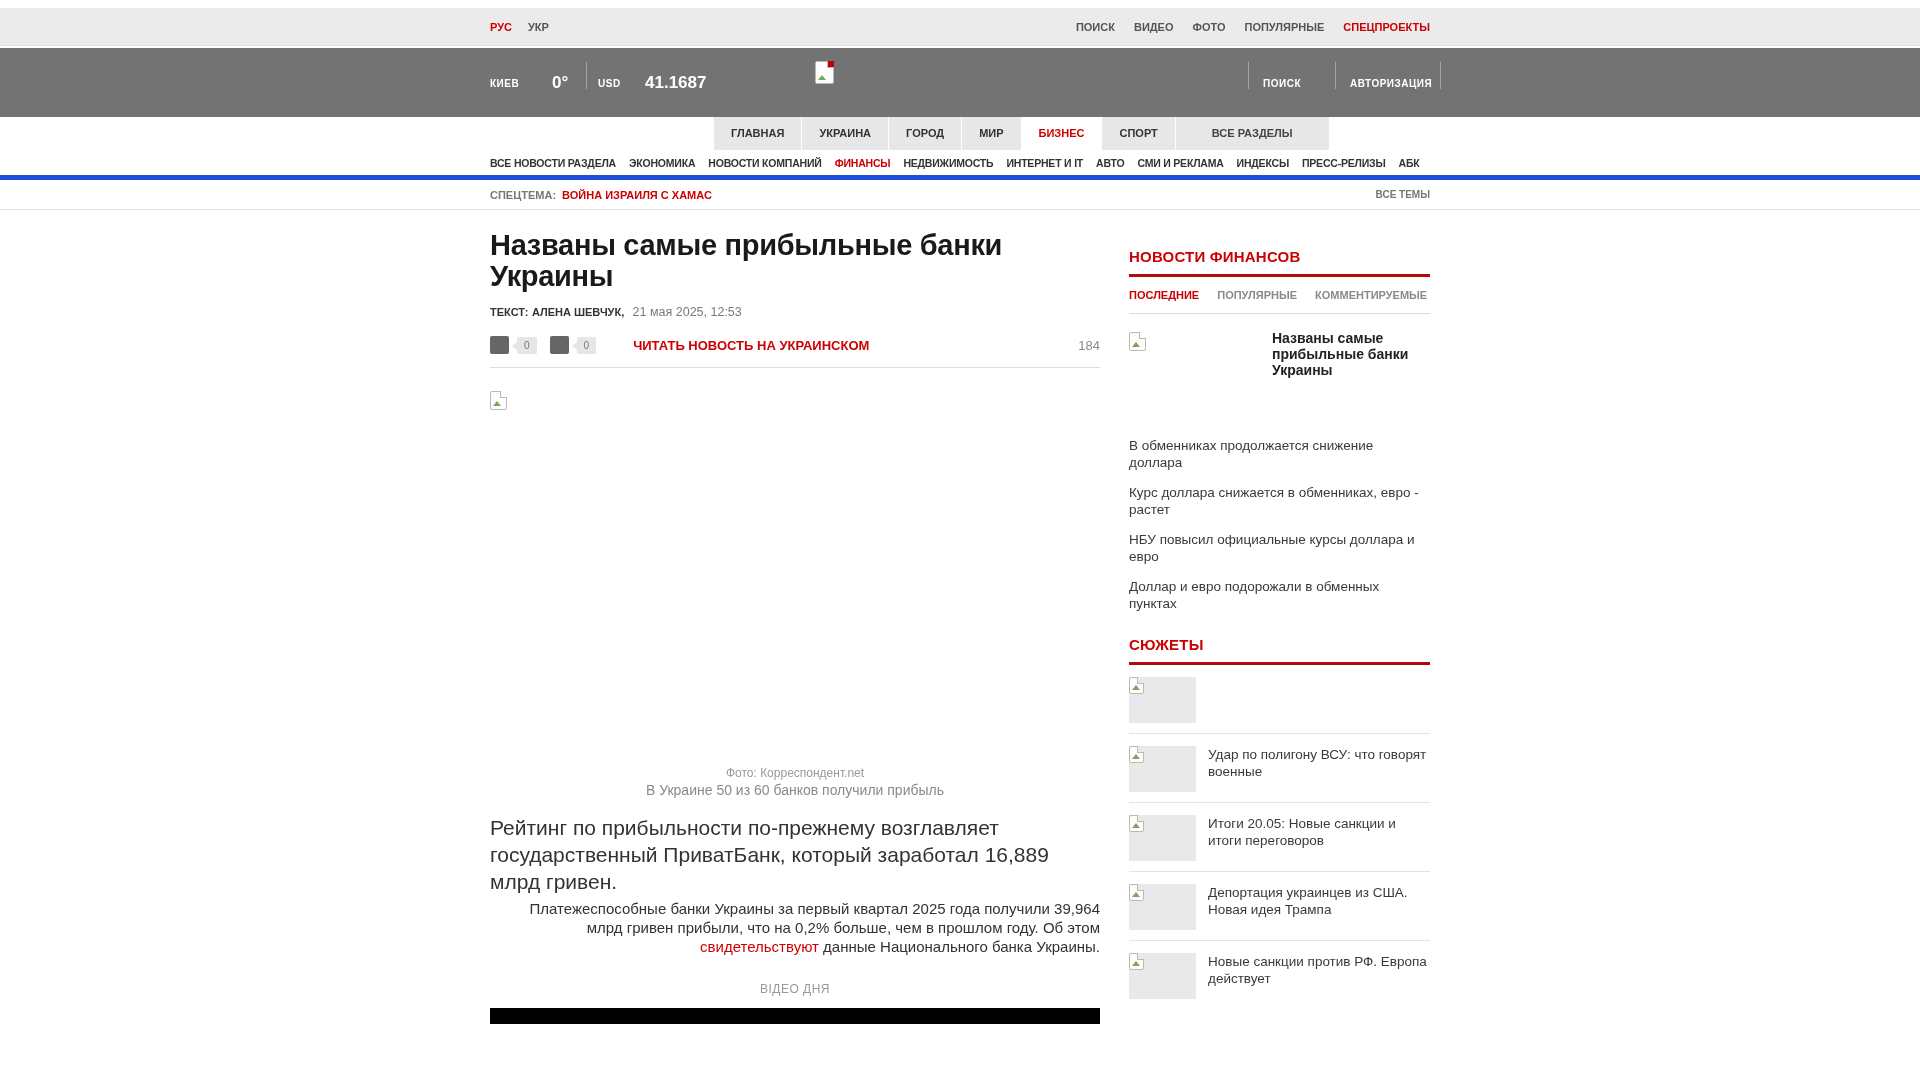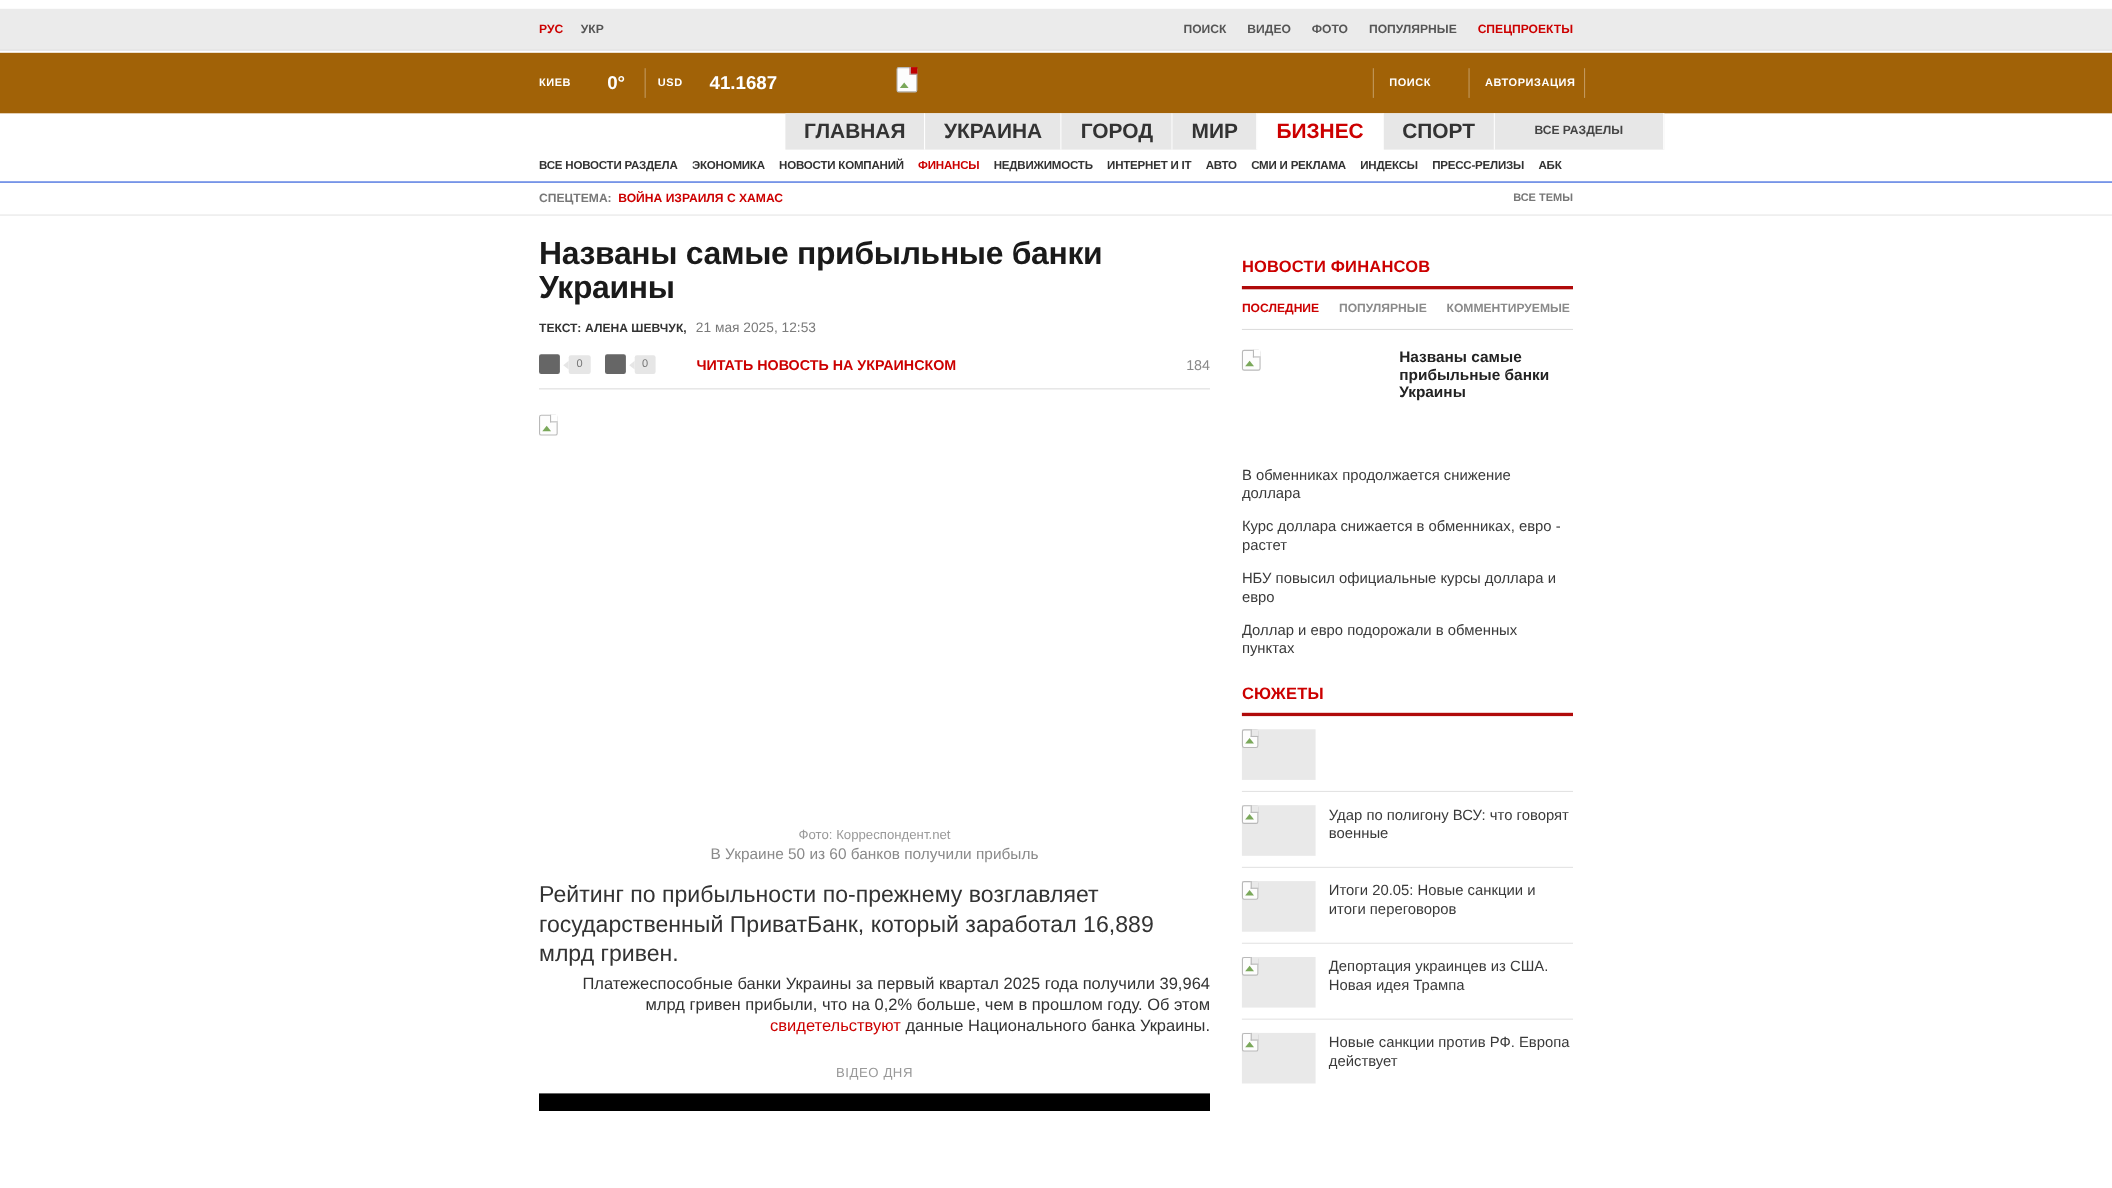--- a/index.html
+++ b/index.html
@@ -9,21 +9,21 @@
 
   
   .topbar { margin-top:8px; height:38px; background:#ebebeb; border-bottom:1px solid #e2e2e2; }
   .topbar .inner { display:flex; align-items:center; font-size:11px; font-weight:bold; color:#555; }
   .topbar a { text-decoration:none; color:#555; margin-right:16px; cursor:pointer; }
   .topbar .right { margin-left:auto; display:flex; }
   .topbar .right a { margin-right:0; margin-left:19px; }
   .red-txt { color:#c00 !important; }
 
   
-  .redbar { height:55px; background:#a16207; margin-top:2px; position:relative; }
+  .redbar { height:69px; background:#737373; margin-top:2px; position:relative; }
   .redbar .inner { position:relative; }
   .rb { position:absolute; top:50%; transform:translateY(-50%); color:#fff; white-space:nowrap; }
   .rb-small { font-size:10px; font-weight:bold; letter-spacing:.5px; }
   .rb-big { font-size:17px; font-weight:bold; }
   .rb-div { position:absolute; top:14px; width:1px; height:27px; background:rgba(255,255,255,.35); }
 
   
   .bimg { display:inline-block; width:17px; height:19px; background:#fdfdfd;
           border:1px solid #b9b9b9; border-radius:2px; position:relative; }
   .bimg::before { content:''; position:absolute; top:-1px; right:-1px; width:6px; height:6px;
@@ -31,26 +31,26 @@
   .bimg.on-red::before { background:#c00000; }
   .bimg.on-gray::before { background:#e9e9e9; }
   .bimg::after { content:''; position:absolute; left:2px; bottom:3px; width:0; height:0;
           border-left:4px solid transparent; border-right:4px solid transparent;
           border-bottom:5px solid #7aa85a; }
 
   
   .navrow { height:33px; background:#fff; }
   .navrow .tabs { position:absolute; left:224px; top:0; display:flex; height:33px; }
   .tab { background:#e7e7e7; border-right:1px solid #fff; line-height:33px; padding:0 17px;
-         font-size:19px; font-weight:bold; color:#333; text-decoration:none; white-space:nowrap; cursor:pointer; }
+         font-size:11px; font-weight:bold; color:#333; text-decoration:none; white-space:nowrap; cursor:pointer; }
   .tab.active { background:#fff; color:#c00; }
   .tab.all { font-size:11px; padding:0 36px; color:#444; }
 
   
-  .subnav { height:30px; border-bottom:1px solid #1d4ed8; }
+  .subnav { height:30px; border-bottom:5px solid #1d4ed8; }
   .subnav .inner { display:flex; align-items:center; gap:13px; }
   .subnav a { font-size:10.5px; font-weight:bold; color:#333; text-decoration:none; white-space:nowrap; letter-spacing:-.2px; cursor:pointer; }
 
   
   .spectema { height:30px; border-bottom:1px solid #e5e5e5; }
   .spectema .inner { display:flex; align-items:center; font-size:11px; font-weight:bold; }
   .spectema .lbl { color:#777; }
   .spectema .topic { color:#c00; margin-left:6px; text-decoration:none; }
   .spectema .all { margin-left:auto; color:#777; font-size:10px; text-decoration:none; }
 

